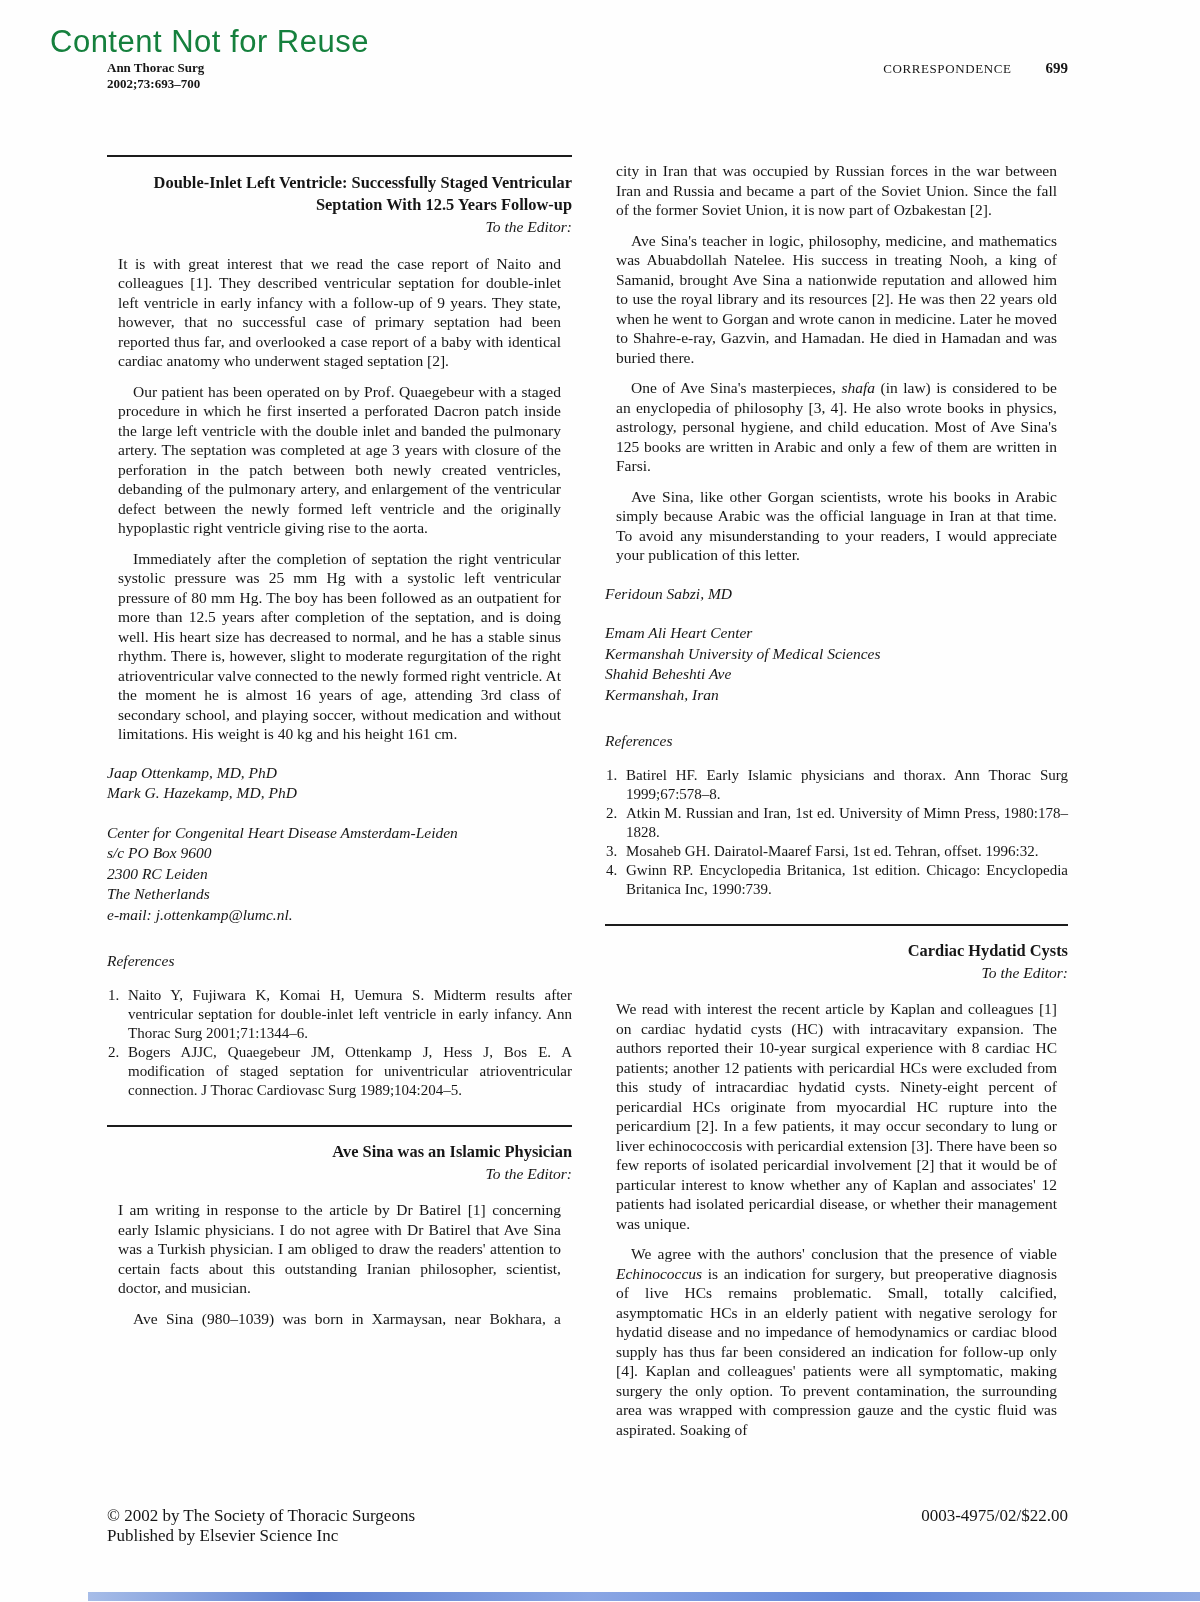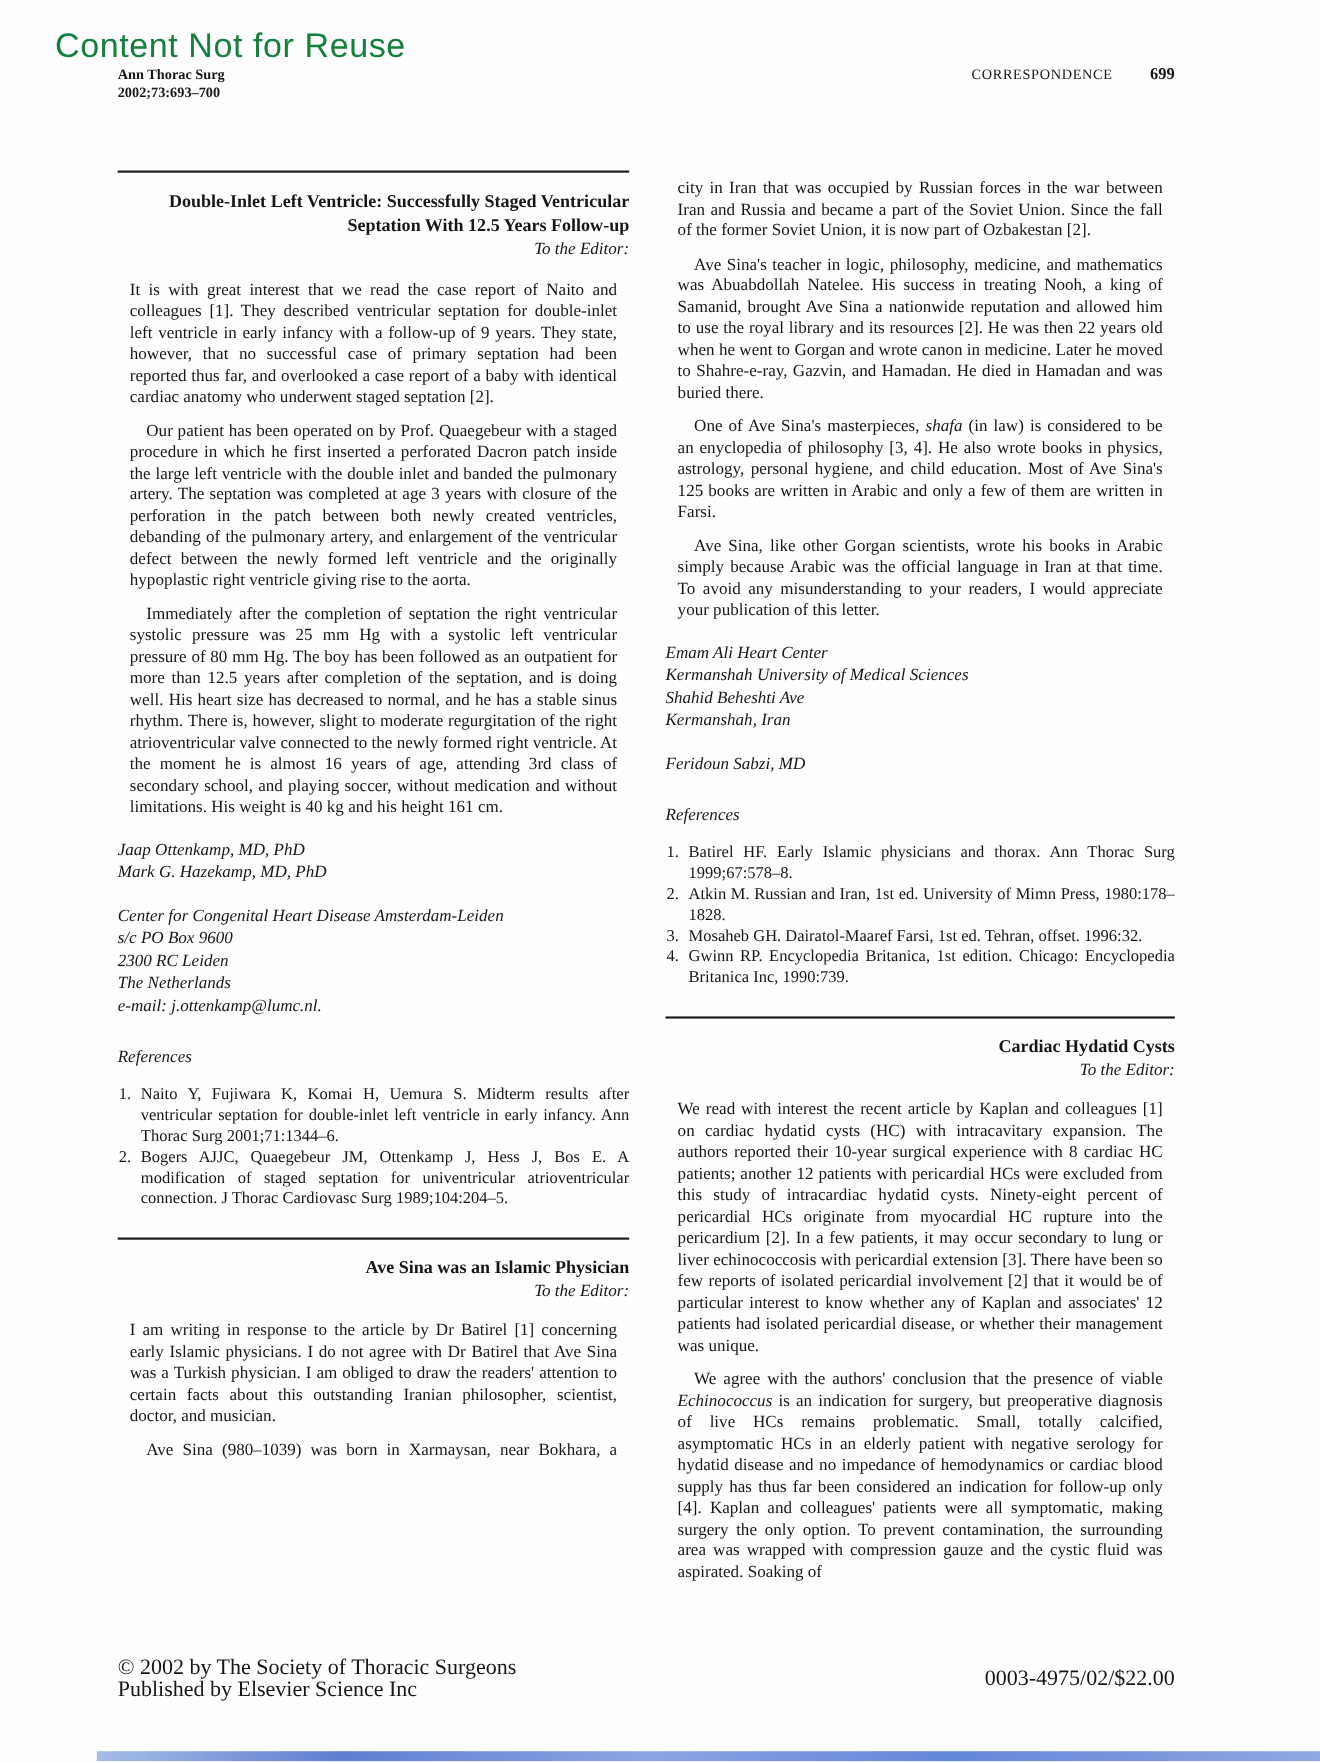--- a/index.html
+++ b/index.html
@@ -66,22 +66,22 @@
     counter-increment: ref;
     position: relative; padding-left: 21px;
     text-align: justify;
   }
   .refs li::before {
     content: counter(ref) ".";
     position: absolute; left: 1px;
   }
   footer {
     position: absolute; left: 107px; right: 132px; top: 1506px;
-    display: flex; justify-content: space-between; align-items: center;
-    font-size: 20px; line-height: 20px;
+    display: flex; justify-content: space-between; align-items: flex-start;
+    font-size: 17px; line-height: 20px;
   }
   .bottom-bar {
     position: absolute; left: 88px; right: 0; bottom: 1px; height: 9px;
     background: linear-gradient(90deg, #a7bde8 0%, #5d7fd0 20%, #8aa6e4 45%, #6286d8 70%, #8fa9e2 100%);
   }
 </style>
 </head>
 <body>
 
 <div class="page">
@@ -134,28 +134,28 @@
       <p class="indent force-last">Ave Sina (980–1039) was born in Xarmaysan, near Bokhara, a</p>
     </div>
 
     <div class="col col-right">
       <p>city in Iran that was occupied by Russian forces in the war between Iran and Russia and became a part of the Soviet Union. Since the fall of the former Soviet Union, it is now part of Ozbakestan [2].</p>
       <p class="indent">Ave Sina's teacher in logic, philosophy, medicine, and mathematics was Abuabdollah Natelee. His success in treating Nooh, a king of Samanid, brought Ave Sina a nationwide reputation and allowed him to use the royal library and its resources [2]. He was then 22 years old when he went to Gorgan and wrote canon in medicine. Later he moved to Shahre-e-ray, Gazvin, and Hamadan. He died in Hamadan and was buried there.</p>
       <p class="indent">One of Ave Sina's masterpieces, <i>shafa</i> (in law) is considered to be an enyclopedia of philosophy [3, 4]. He also wrote books in physics, astrology, personal hygiene, and child education. Most of Ave Sina's 125 books are written in Arabic and only a few of them are written in Farsi.</p>
       <p class="indent">Ave Sina, like other Gorgan scientists, wrote his books in Arabic simply because Arabic was the official language in Iran at that time. To avoid any misunderstanding to your readers, I would appreciate your publication of this letter.</p>
 
       <div class="sig-block">
+        <div>Feridoun Sabzi, MD</div>
+      </div>
+
+      <div class="sig-block">
         <div>Emam Ali Heart Center</div>
         <div>Kermanshah University of Medical Sciences</div>
         <div>Shahid Beheshti Ave</div>
         <div>Kermanshah, Iran</div>
-      </div>
-
-      <div class="sig-block">
-        <div>Feridoun Sabzi, MD</div>
       </div>
 
       <div class="refs-heading">References</div>
       <ol class="refs">
         <li>Batirel HF. Early Islamic physicians and thorax. Ann Thorac Surg 1999;67:578–8.</li>
         <li>Atkin M. Russian and Iran, 1st ed. University of Mimn Press, 1980:178–1828.</li>
         <li>Mosaheb GH. Dairatol-Maaref Farsi, 1st ed. Tehran, offset. 1996:32.</li>
         <li>Gwinn RP. Encyclopedia Britanica, 1st edition. Chicago: Encyclopedia Britanica Inc, 1990:739.</li>
       </ol>
 

